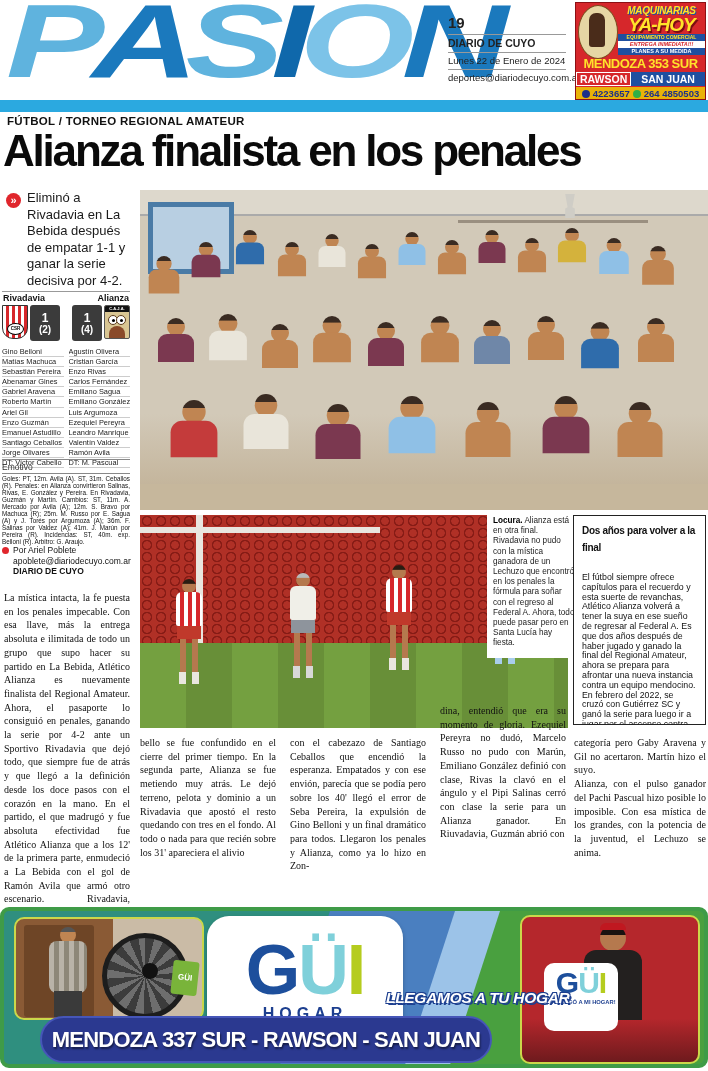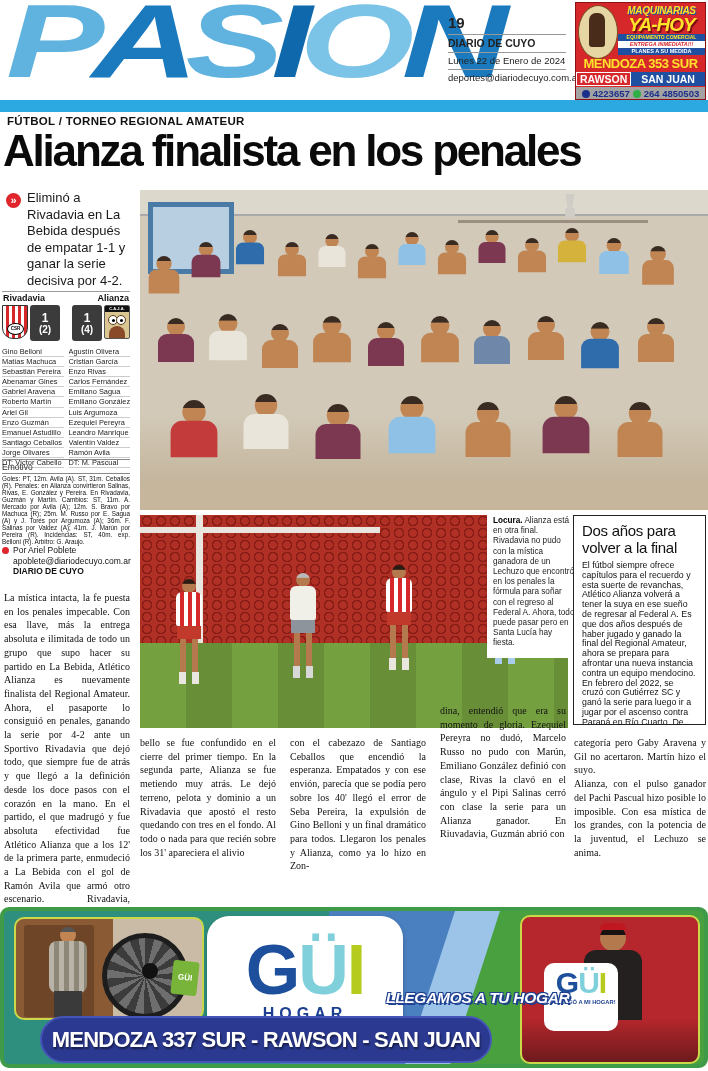--- a/index.html
+++ b/index.html
@@ -33,21 +33,21 @@
   .ta-strip1{background:#1f4fa0;color:#ffe32a;font-size:5px;font-weight:bold;line-height:7px;}
   .ta-strip2{background:#fff;color:#d6272b;font-size:5.5px;font-style:italic;font-weight:bold;line-height:7px;}
   .ta-strip3{background:#1f4fa0;color:#fff;font-size:5.5px;font-weight:bold;line-height:7px;}
   .ta-address{color:#ffe32a;font-weight:bold;font-size:13px;line-height:15px;text-align:center;
               letter-spacing:-.5px;margin-top:1px;}
   .ta-cities{display:flex;align-items:stretch;height:14px;margin-top:1px;}
   .ta-rawson{border:1.5px solid #fff;color:#fff;font-weight:bold;font-size:10.5px;line-height:12px;
              padding:0 3px;background:#d6272b;}
   .ta-sanjuan{background:#1f4fa0;color:#fff;font-weight:bold;font-size:10.5px;line-height:14px;
               flex:1;text-align:center;}
-  .ta-phones{background:#a3a3a3;color:#1b2f8a;font-weight:bold;font-size:9.5px;line-height:13px;height:13px;
+  .ta-phones{background:#eab308;color:#1b2f8a;font-weight:bold;font-size:9.5px;line-height:13px;height:13px;
              display:flex;align-items:center;justify-content:center;gap:3px;margin-top:1px;}
   .ic-dot{width:8px;height:8px;border-radius:50%;display:inline-block;}
   .ic-phone{background:#1b2f8a;} .ic-wa{background:#2fae46;}
 
   .blueband{left:0;top:100px;width:708px;height:12px;background:#2ba9e0;}
   .kicker{left:7px;top:115px;font-size:11.5px;font-weight:bold;letter-spacing:.3px;}
   .headline{left:3px;top:127px;width:705px;font-weight:bold;font-size:44px;line-height:48px;
             letter-spacing:-2.2px;white-space:nowrap;color:#0a0a0a;}
 
   
@@ -128,21 +128,21 @@
         linear-gradient(90deg,#b5794e 0 6px,transparent 6px 12px,#b5794e 12px);}
   .py-k{width:20px;height:12px;margin-top:-1px;background:
         linear-gradient(90deg,var(--sock,#fff) 0 7px,transparent 7px 13px,var(--sock,#fff) 13px);}
 
   .caption{left:487px;top:515px;width:83px;height:142px;background:#fff;font-size:8.2px;
            line-height:10.2px;color:#222;padding:1px 0 0 6px;box-sizing:content-box;}
   .cap-lead{font-weight:bold;color:#000;}
 
   .sidebox{left:573px;top:515px;width:133px;height:210px;border:1px solid #222;background:#fff;
            box-sizing:border-box;padding:7px 8px;overflow:hidden;}
-  .sx-title{font-size:15px;line-height:16.5px;font-weight:normal;letter-spacing:-.3px;margin-bottom:5px;}
+  .sx-title{font-size:10px;line-height:16.5px;font-weight:bold;letter-spacing:-.3px;margin-bottom:17px;}
   .sx-text{font-size:8.8px;line-height:9.8px;color:#111;}
 
   
   .bigad{left:0;top:907px;width:708px;height:161px;border:4px solid #3f9b47;border-radius:9px;
          box-sizing:border-box;background:#2f8f7f;overflow:hidden;}
   .ba-st1{position:absolute;left:300px;top:-10px;width:150px;height:180px;background:#4a7fc0;
           transform:skewX(-18deg);}
   .ba-st2{position:absolute;left:425px;top:-10px;width:60px;height:180px;background:#9cc3e8;
           transform:skewX(-18deg);}
   .ba-st3{position:absolute;left:470px;top:-10px;width:280px;height:180px;background:#49a03f;

